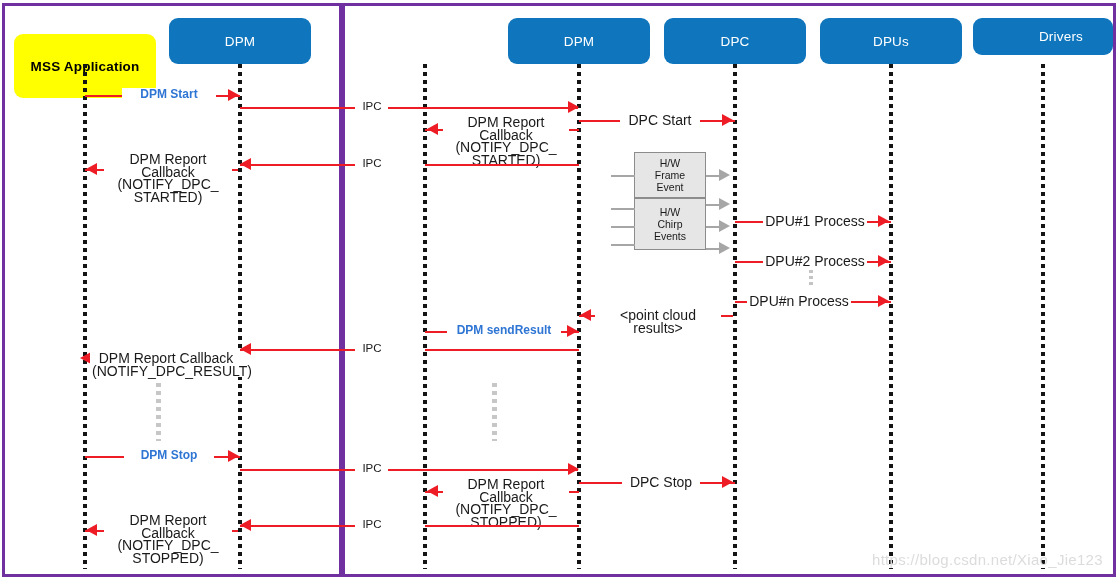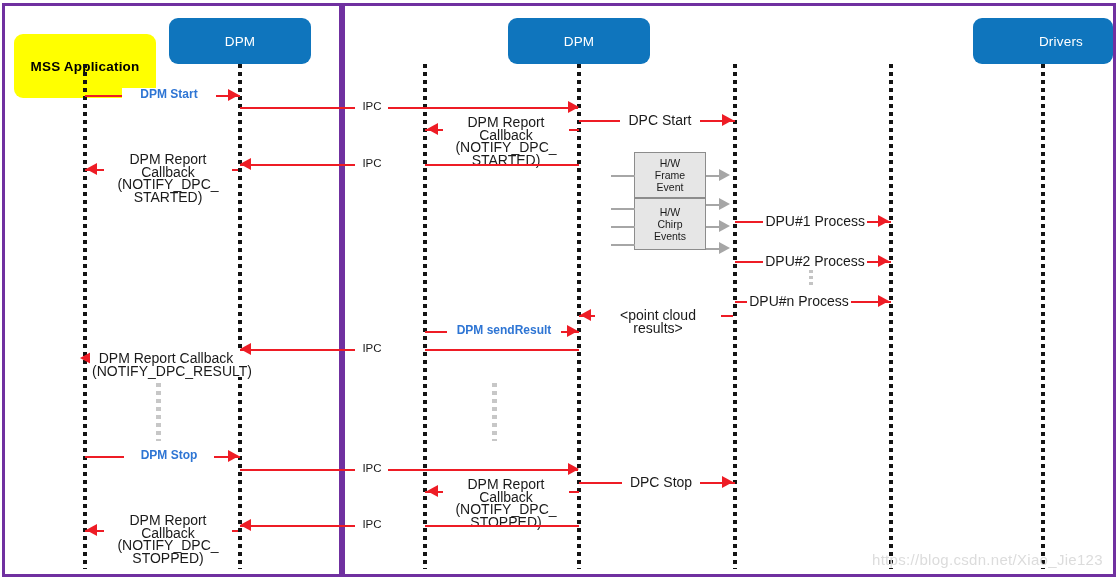--- a/index.html
+++ b/index.html
@@ -151,21 +151,27 @@
 
   <div class="participant yellow" style="left:14px; top:34px; width:142px; height:64px;">
     <span>MSS Application</span>
   </div>
   <div class="participant blue" style="left:169px; top:18px; width:142px; height:46px;">
     <span>DPM</span>
   </div>
   <div class="participant blue" style="left:508px; top:18px; width:142px; height:46px;">
     <span>DPM</span>
   </div>
-  <div class="participant blue" style="left:973px; top:18px; width:140px; height:46px;padding-left:36px;">
+  <div class="participant blue" style="left:664px; top:18px; width:142px; height:46px;">
+    <span>DPC</span>
+  </div>
+  <div class="participant blue" style="left:820px; top:18px; width:142px; height:46px;">
+    <span>DPUs</span>
+  </div>
+  <div class="participant blue" style="left:973px; top:18px; width:140px; height:37px;padding-left:36px;">
     <span>Drivers</span>
   </div>
 
   <div class="lifeline" style="left:83px; top:64px; height:505px;"></div>
   <div class="lifeline" style="left:238px; top:64px; height:505px;"></div>
   <div class="lifeline" style="left:423px; top:64px; height:505px;"></div>
   <div class="lifeline" style="left:577px; top:64px; height:505px;"></div>
   <div class="lifeline" style="left:733px; top:64px; height:505px;"></div>
   <div class="lifeline" style="left:889px; top:64px; height:505px;"></div>
   <div class="lifeline" style="left:1041px; top:64px; height:505px;"></div>
@@ -220,21 +226,21 @@
   <div class="arrowhead right grey" style="left:719px; top:169px;"></div>
   <div class="msgline grey" style="left:706px; top:204px; width:16px;"></div>
   <div class="arrowhead right grey" style="left:719px; top:198px;"></div>
   <div class="msgline grey" style="left:706px; top:226px; width:16px;"></div>
   <div class="arrowhead right grey" style="left:719px; top:220px;"></div>
   <div class="msgline grey" style="left:706px; top:248px; width:16px;"></div>
   <div class="arrowhead right grey" style="left:719px; top:242px;"></div>
 
   <div class="msgline" style="left:735px; top:221px; width:156px;"></div>
   <div class="arrowhead right" style="left:878px; top:215px;"></div>
-  <div class="msglabel" style="left:763px; top:215px; width:100px;text-align:right;">DPU#1  Process</div>
+  <div class="msglabel" style="left:763px; top:215px; width:100px;">DPU#1  Process</div>
 
   <div class="msgline" style="left:735px; top:261px; width:156px;"></div>
   <div class="arrowhead right" style="left:878px; top:255px;"></div>
   <div class="msglabel" style="left:763px; top:255px; width:100px;">DPU#2  Process</div>
 
   <div class="ellipsis-tiny" style="left:809px; top:270px; height:18px;"></div>
 
   <div class="msgline" style="left:735px; top:301px; width:156px;"></div>
   <div class="arrowhead right" style="left:878px; top:295px;"></div>
   <div class="msglabel" style="left:747px; top:295px; width:100px;">DPU#n  Process</div>

